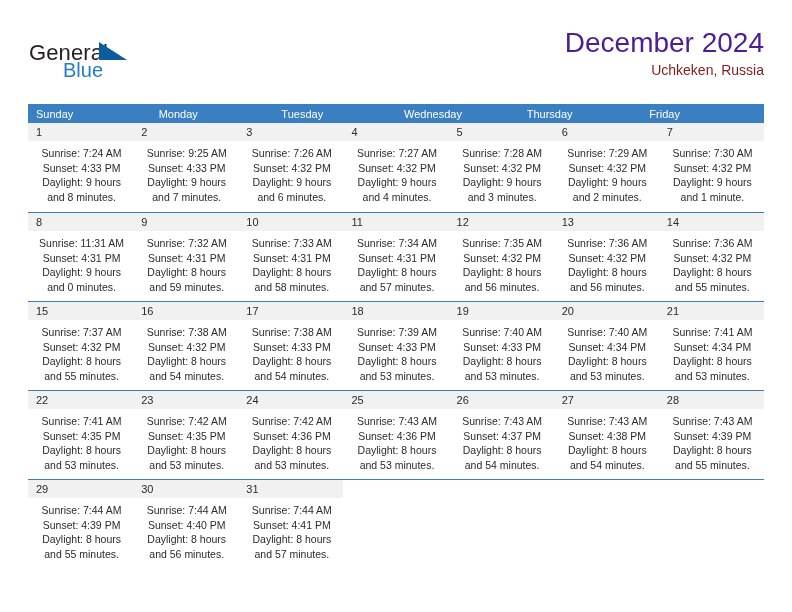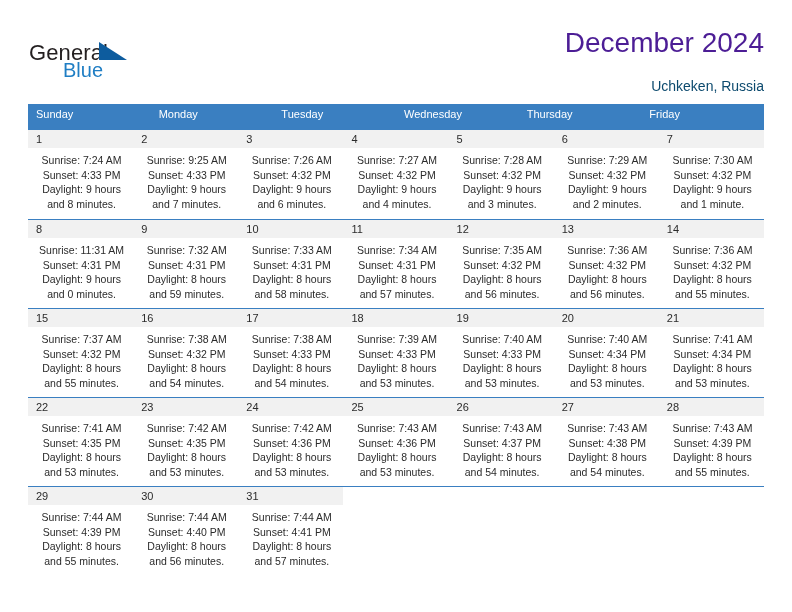--- a/index.html
+++ b/index.html
@@ -73,37 +73,37 @@
   }
   .cal-title {
     font-size: 28px;
     color: #4c1d95;
     line-height: 34px;
     font-weight: normal;
     white-space: nowrap;
   }
   .cal-subtitle {
     font-size: 14px;
-    color: #0c4a6e;
+    color: #7f1d1d;
     line-height: 20px;
-    margin-top: 16px;
+    margin-top: 0;
     white-space: nowrap;
   }
 
   
   .calendar {
     position: absolute;
     left: 28px;
     top: 104px;
     width: 736px;
   }
   .weekday-row {
     display: flex;
     background: #3a7fc1;
-    height: 26px;
+    height: 19px;
   }
   .weekday {
     flex: 1 1 0;
     color: #ffffff;
     font-size: 11px;
     line-height: 21px;
     padding-left: 8px;
     box-sizing: border-box;
     white-space: nowrap;
     overflow: hidden;

